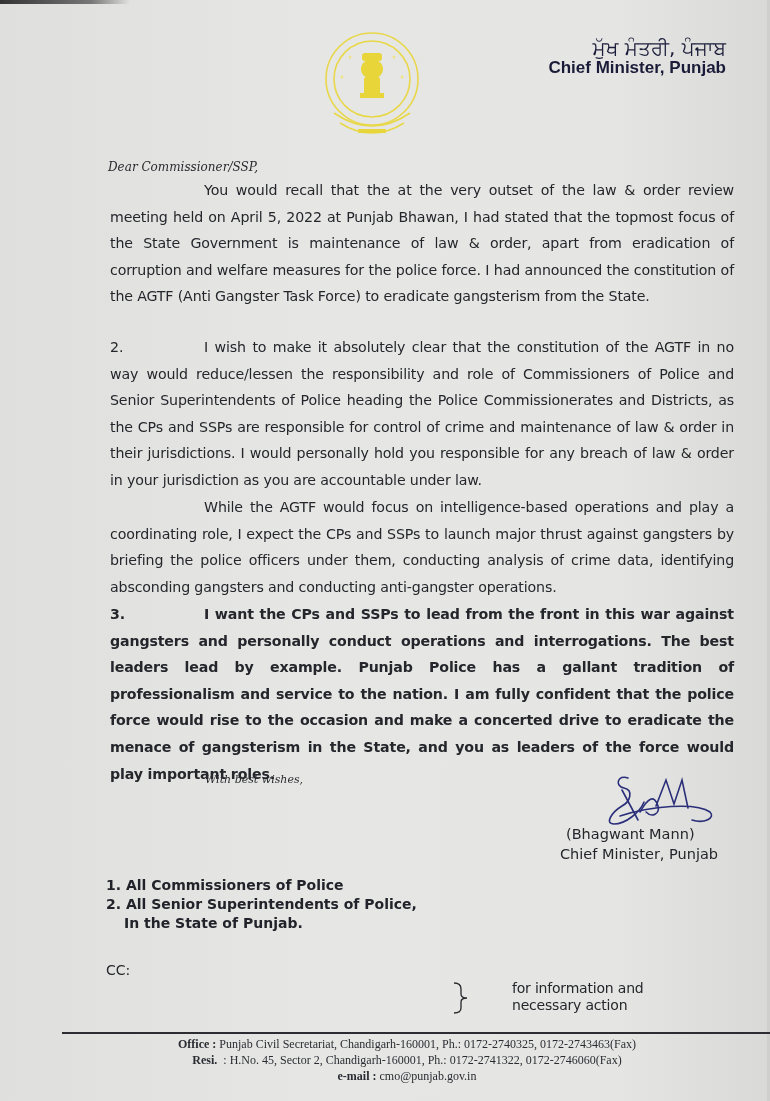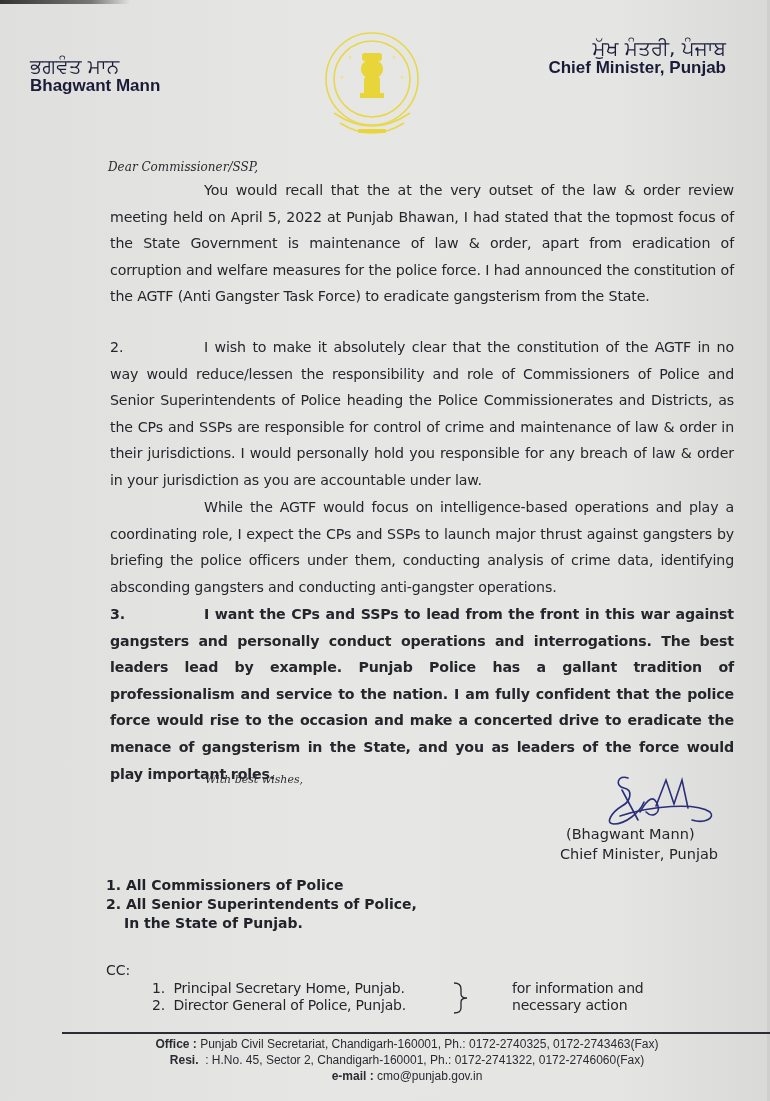--- a/index.html
+++ b/index.html
@@ -54,35 +54,31 @@
     .addressees .cont { padding-left: 18px; }
 
     .cc-label { position:absolute; left:106px; top:962px; font-size:14px; color:#25262c; font-family:"DejaVu Sans", sans-serif; }
     .cc-list { position:absolute; left:152px; top:980px; font-size:14px; line-height:17px; color:#25262c; font-family:"DejaVu Sans", sans-serif; letter-spacing:-0.2px; }
     .cc-brace { position:absolute; left:452px; top:981px; width:22px; height:34px; }
     .cc-note { position:absolute; left:512px; top:980px; font-size:14px; line-height:17px; color:#25262c; font-family:"DejaVu Sans", sans-serif; letter-spacing:-0.2px; }
 
     .footer-rule { position:absolute; left:62px; top:1032px; width:708px; height:2px; background:#2c2d33; }
     .footer {
       position:absolute; left:62px; top:1036px; width:690px; text-align:center;
-      font-family:Liberation Sans, sans-serif; font-size:12px; line-height:16px; color:#2a2b32;
+      font-family:Liberation Serif, serif; font-size:12px; line-height:16px; color:#2a2b32;
     }
     .footer b { font-weight: bold; }
   </style>
 </head>
 <body>
 
 <div class="page">
   <div class="topshade"></div>
   <div class="rightedge"></div>
 
-  <div class="hdr-left">
-    <div class="punjabi">ਭਗਵੰਤ ਮਾਨ</div>
-    <div class="hdr-name">Bhagwant Mann</div>
-  </div>
 
   <div class="emblem">
     <svg width="104" height="116" viewBox="0 0 104 116">
       <g fill="none" stroke="#e9d74a" stroke-width="1.6">
         <ellipse cx="52" cy="52" rx="46" ry="46"></ellipse>
         <ellipse cx="52" cy="52" rx="38" ry="38"></ellipse>
         <path d="M14 86 Q52 112 90 86"></path>
         <path d="M20 96 Q52 116 84 96"></path>
       </g>
       <g fill="#e8d53a">
@@ -140,24 +136,20 @@
   <div class="sig-name">(Bhagwant Mann)</div>
   <div class="sig-title">Chief Minister, Punjab</div>
 
   <div class="addressees">
     <div>1. All Commissioners of Police</div>
     <div>2. All Senior Superintendents of Police,</div>
     <div class="cont">In the State of Punjab.</div>
   </div>
 
   <div class="cc-label">CC:</div>
-  <div class="cc-list">
-    <div style="white-space:pre;">1.  Principal Secretary Home, Punjab.</div>
-    <div style="white-space:pre;">2.  Director General of Police, Punjab.</div>
-  </div>
   <div class="cc-brace">
     <svg width="22" height="34" viewBox="0 0 22 34">
       <path d="M2 2 Q9 2 9 8 L9 13 Q9 17 15 17 Q9 17 9 21 L9 27 Q9 32 2 32" fill="none" stroke="#25262c" stroke-width="1.3"></path>
     </svg>
   </div>
   <div class="cc-note">
     <div>for information and</div>
     <div>necessary action</div>
   </div>
 

